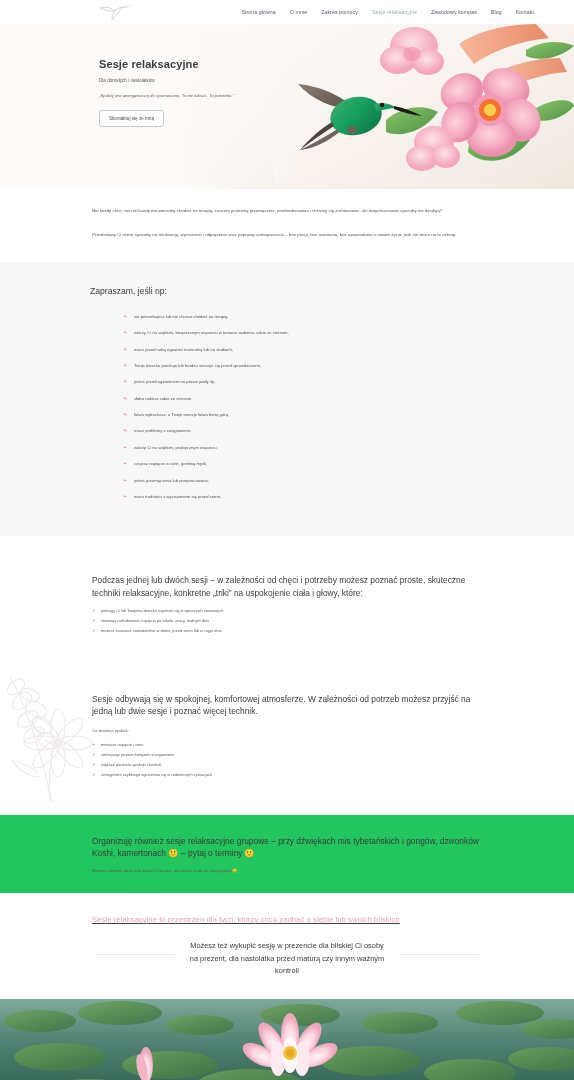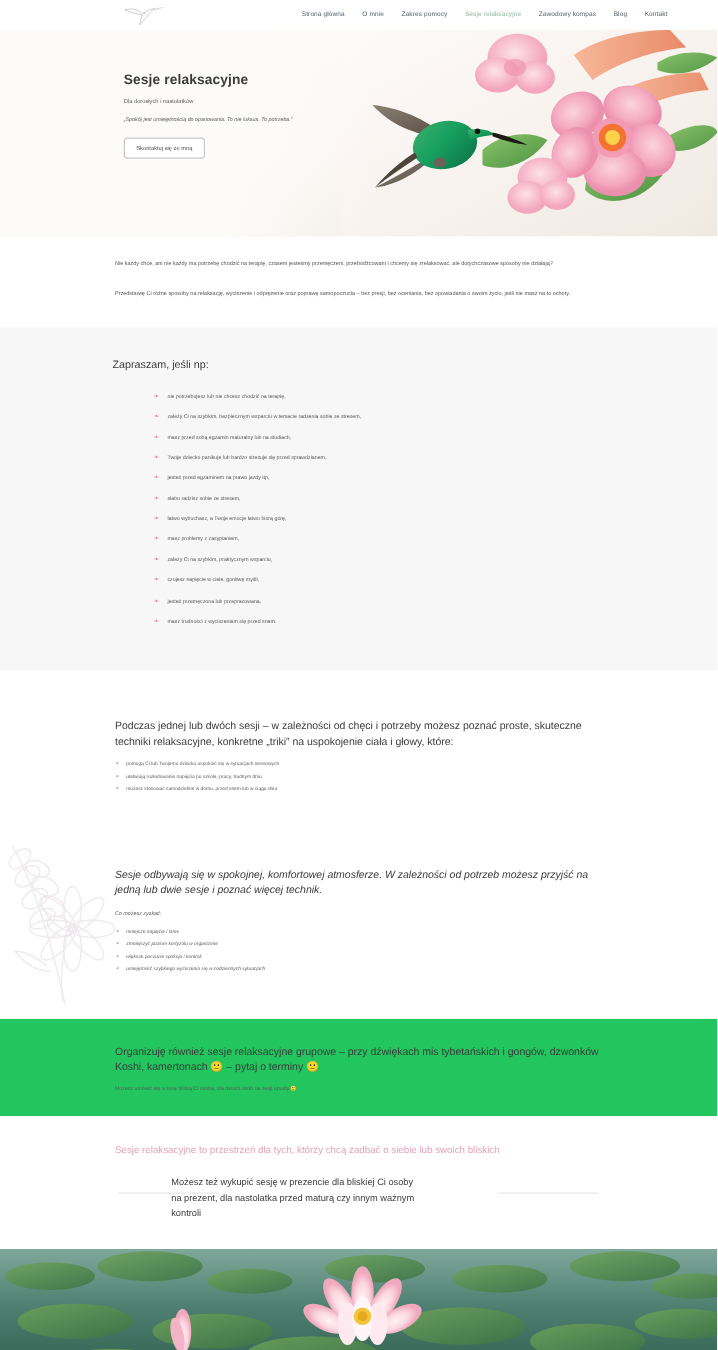--- a/index.html
+++ b/index.html
@@ -61,39 +61,39 @@
   .sec { background: #fff; position: relative; }
   .sec .inner { width: 390px; margin: 16px auto; }
   .sec h3 { font-size: 8.4px; font-weight: 400; color: #3b3b3b; line-height: 1.45; }
   .sec .note { font-size: 4.3px; color: #5a5a5a; margin-top: 10px; }
   .sec ul { list-style: none; margin-top: 9px; }
   .sec ul li { position: relative; padding-left: 9px; font-size: 3.9px;
                color: #5a5a5a; margin-bottom: 5.2px; }
   .sec ul li .arrow { position: absolute; left: 0; top: 0; color: #9bbfa9; font-size: 4.2px; }
 
   .blockA { padding: 22px 0 16px 0; }
-  .blockB { padding: 12px 0 22px 0; font-style: italic; }
+  .blockB { padding: 12px 0 22px 0; }
 
   .deco-flower { position: absolute; left: 2px; top: 650px; width: 110px;
                  height: 140px; opacity: .55; pointer-events: none; }
 
   
   .grayband { background: #22c55e; padding: 20px 0 20px 0; }
   .grayband .inner { width: 390px; margin: 0 auto; }
   .grayband h3 { font-size: 8.4px; font-weight: 400; color: #3b3b3b; line-height: 1.45; }
   .grayband .small { font-size: 4.2px; color: #5a5a5a; margin-top: 9px; }
 
   
   .pinkband { background: #fff; padding: 22px 0 6px 0; }
-  .pinkband .inner { width: 390px; margin: 0 auto; }
+  .pinkband .inner { width: 390px; margin: 0 auto; text-decoration: underline; }
   .pinkband h3 { font-size: 7.8px; font-weight: 400; color: #e2a3bb; }
 
   
   .centerband { background: #fff; padding: 10px 0 22px 0; position: relative; }
-  .centerband .quote { width: 300px; margin: 0 auto; text-align: left;
+  .centerband .quote { width: 300px; margin: 0 auto; text-align: center;
                        font-size: 7.4px; line-height: 1.65; color: #3b3b3b; }
   .rule { position: absolute; top: 24px; width: 80px; height: 1px; background: #e8e8e8; }
   .rule.left { left: 95px; }
   .rule.right { right: 95px; }
 
   
   .lotus { position: relative; height: 106px; overflow: hidden; }
 
   
   .footer { height: 36px; background: #1e4d34; display: flex; align-items: center;

